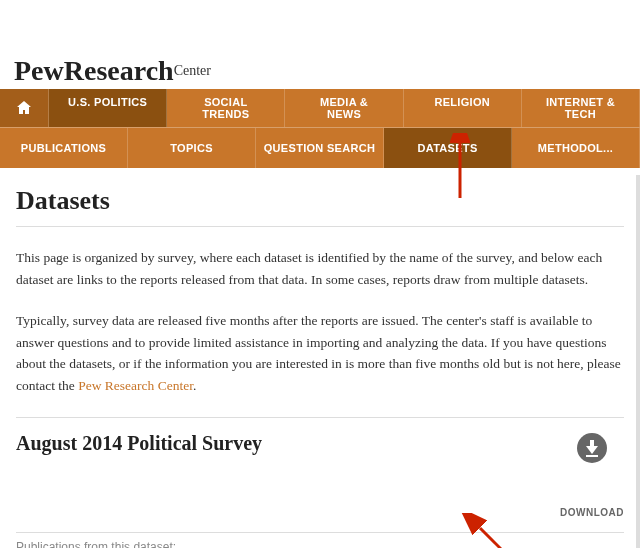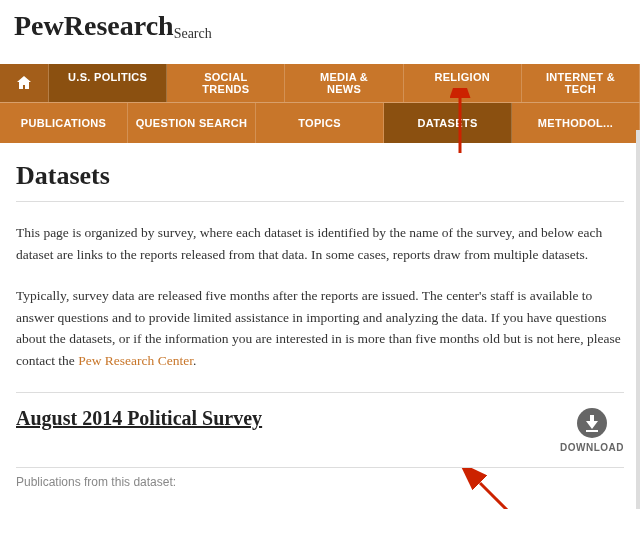--- a/index.html
+++ b/index.html
@@ -1,19 +1,19 @@
 <!DOCTYPE html>
 <html><head>
   <meta charset="utf-8">
   <style>
     * { margin: 0; padding: 0; box-sizing: border-box; }
     body { font-family: Georgia, 'Times New Roman', serif; font-size: 14px; color: #333; background: #fff; width: 640px; overflow-x: hidden; }
 
     
-    .site-header { display: flex; align-items: flex-end; padding: 10px 14px 22px 14px; background: #fff; }
+    .site-header { display: flex; align-items: center; padding: 10px 14px 2px 14px; background: #fff; margin-top: 45px; }
     .logo-pew { font-size: 28px; font-weight: bold; color: #222; font-family: Georgia, serif; }
     .logo-tagline { font-size: 15px; color: #c8762a; font-style: italic; margin-left: 10px; margin-bottom: 4px; font-family: Georgia, serif; }
 
     
     .primary-nav { display: flex; background: #c8762a; }
     .primary-nav .nav-item { flex: 1; text-align: center; padding: 7px 16px; font-size: 11px; font-family: Arial, sans-serif; font-weight: bold; color: #fff; text-transform: uppercase; cursor: pointer; border-right: 1px solid rgba(255,255,255,0.2); letter-spacing: 0.3px; }
     .primary-nav .nav-item.home { background: #a35e1a; flex: 0 0 44px; display: flex; align-items: center; justify-content: center; }
     .primary-nav .nav-item.active { background: #8b5010; }
 
     
@@ -28,73 +28,73 @@
     .intro-text { font-size: 13.5px; line-height: 1.6; color: #333; margin-bottom: 14px; margin-top: 20px; }
     .intro-text a, .link-text { color: #c8762a; text-decoration: none; }
 
     
     .arrow-top { position: absolute; top: 88px; left: 430px; }
 
     .arrow-bottom { position: absolute; top: 468px; left: 460px; }
 
     
     .survey-section { margin-top: 20px; border-top: 1px solid #ddd; padding-top: 14px; display: flex; align-items: flex-start; justify-content: space-between; }
-    .download-btn { display: flex; flex-direction: column; align-items: center; cursor: pointer; }
+    .download-btn { display: flex; flex-direction: column; align-items: center; cursor: pointer; gap: 40px; }
     .download-icon { width: 32px; height: 32px; }
     .download-label { font-size: 10px; font-family: Arial, sans-serif; font-weight: bold; color: #666; letter-spacing: 0.5px; margin-top: 3px; }
 
     .publications-label { font-size: 12px; color: #888; font-family: Arial, sans-serif; margin-top: 14px; border-top: 1px solid #ddd; padding-top: 7px; }
 
     .relative-wrap { position: relative; }
 
     
     .right-border { position: absolute; right: 0; top: 130px; bottom: 0; width: 4px; background: #ddd; }
   </style>
 </head>
 <body>
 
 <div class="relative-wrap">
 
   <div class="site-header">
     <span class="logo-pew">PewResearch</span>
-      <span class="logo-light">Search</span>
+      <span class="logo-light">Center</span>
   </div>
 
   <div class="primary-nav">
     <div class="nav-item home">
       <svg width="16" height="16" viewBox="0 0 16 16" fill="white">
         <path d="M8 1L1 7h2v7h4v-4h2v4h4V7h2L8 1z"></path>
       </svg>
     </div>
     <div class="nav-item active">U.S. Politics</div>
     <div class="nav-item">Social Trends</div>
     <div class="nav-item">Media &amp; News</div>
     <div class="nav-item">Religion</div>
     <div class="nav-item">Internet &amp; Tech</div>
   </div>
 
   <div class="secondary-nav">
     <div class="nav-item">Publications</div>
+    <div class="nav-item">Topics</div>
     <div class="nav-item">Question Search</div>
-    <div class="nav-item">Topics</div>
     <div class="nav-item active">Datasets</div>
     <div class="nav-item">Methodol...</div>
   </div>
 
   <div class="content">
     <h1 class="page-title">Datasets</h1>
 
     <p class="intro-text">This page is organized by survey, where each dataset is identified by the name of the survey, and below each dataset are links to the reports released from that data. In some cases, reports draw from multiple datasets.</p>
 
     <p class="intro-text">
       <span>Typically, survey data are released five months after the reports are issued. The center's staff is available to answer questions and to provide limited assistance in importing and analyzing the data. If you have questions about the datasets, or if the information you are interested in is more than five months old but is not here, please contact the </span><a class="link-text">Pew Research Center</a><span>.</span>
     </p>
 
     <div class="survey-section">
-      <div style="font-size:20px;font-weight:bold;color:#222;font-family:Georgia,serif;text-decoration:underline;">August 2014 Political Survey</div>
+      <div style="font-size:20px;font-weight:bold;color:#222;font-family:Georgia,serif;">August 2014 Political Survey</div>
       <div class="download-btn">
         <svg class="download-icon" viewBox="0 0 32 32" fill="none" xmlns="http://www.w3.org/2000/svg">
           <circle cx="16" cy="16" r="15" fill="#666"></circle>
           <polygon points="16,22 10,14 22,14" fill="white"></polygon>
           <rect x="14" y="8" width="4" height="8" fill="white"></rect>
           <rect x="10" y="23" width="12" height="2" fill="white"></rect>
         </svg>
         <span class="download-label">DOWNLOAD</span>
       </div>
     </div>

